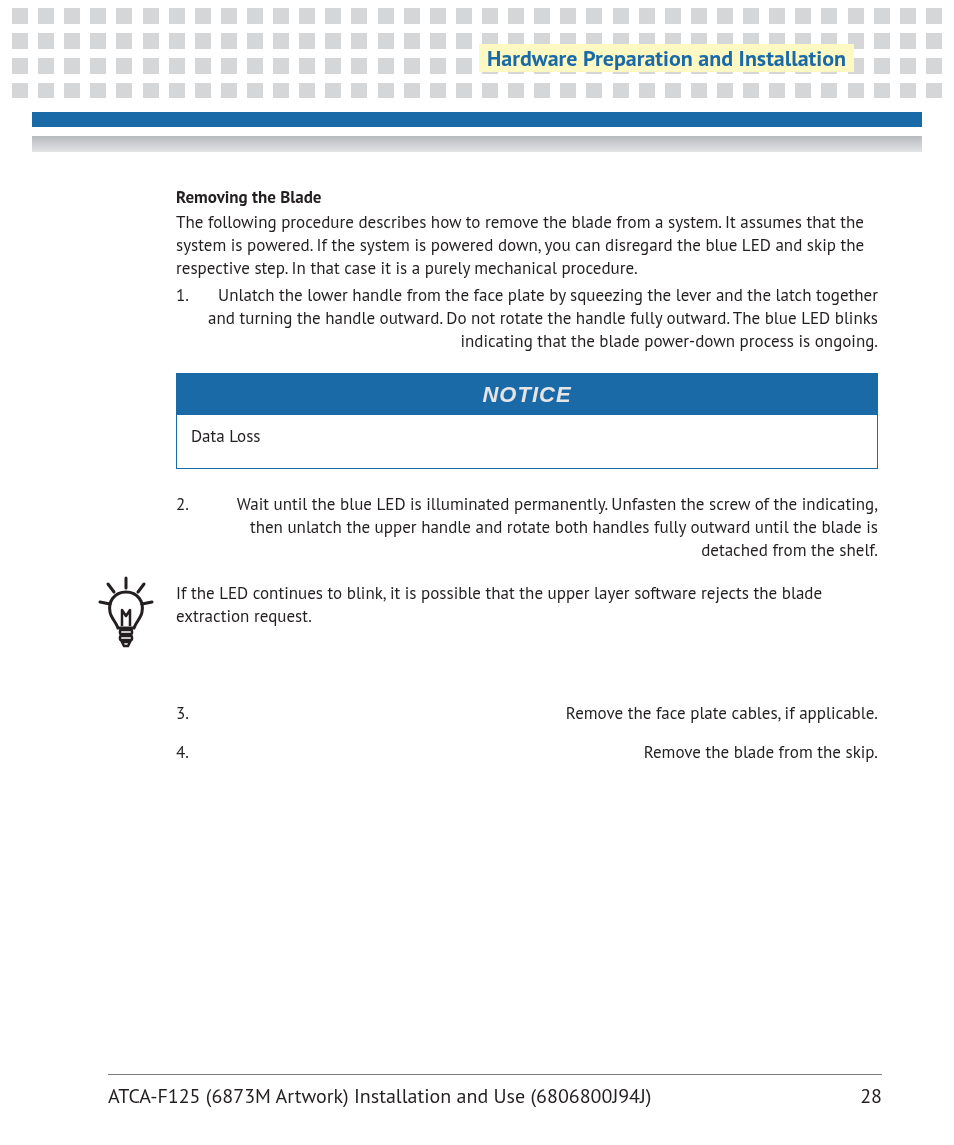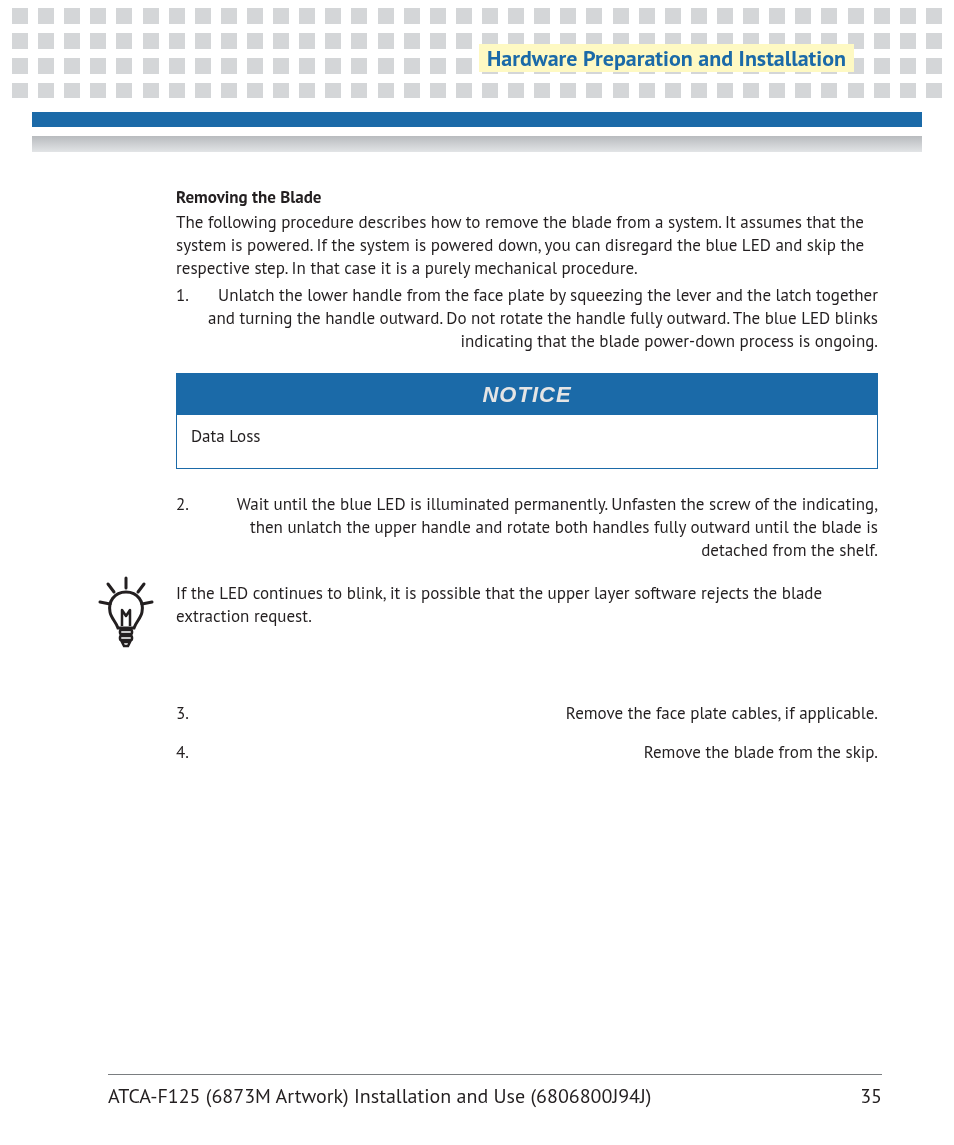--- a/index.html
+++ b/index.html
@@ -360,14 +360,14 @@
   </div>
 
   <ol class="steps" start="3" style="counter-reset: st 2; margin-top: 32px;">
     <li>Remove the face plate cables, if applicable.</li>
     <li>Remove the blade from the skip.</li>
   </ol>
 </div>
 
 <div class="footer">
   <span>ATCA-F125 (6873M Artwork) Installation and Use (6806800J94J)</span>
-  <span>35</span>
+  <span>28</span>
 </div>
 
 </body></html>

